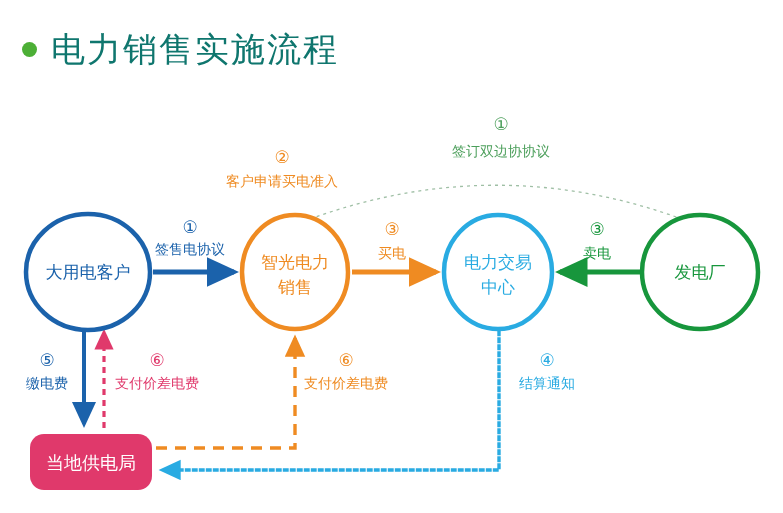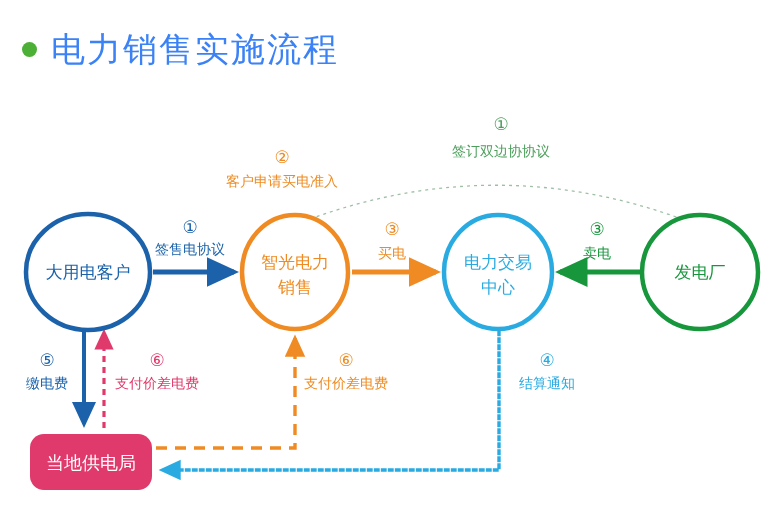--- a/index.html
+++ b/index.html
@@ -32,21 +32,21 @@
   .title-bullet {
     width: 15px;
     height: 15px;
     border-radius: 50%;
     background: #4caf36;
     flex: 0 0 auto;
   }
   .title-text {
     font-size: 34px;
     line-height: 1;
-    color: #3b82f6;
+    color: #0f766e;
     letter-spacing: 2px;
     font-weight: 400;
     white-space: nowrap;
   }
   svg#diagram {
     position: absolute;
     left: 0;
     top: 0;
     width: 783px;
     height: 513px;

